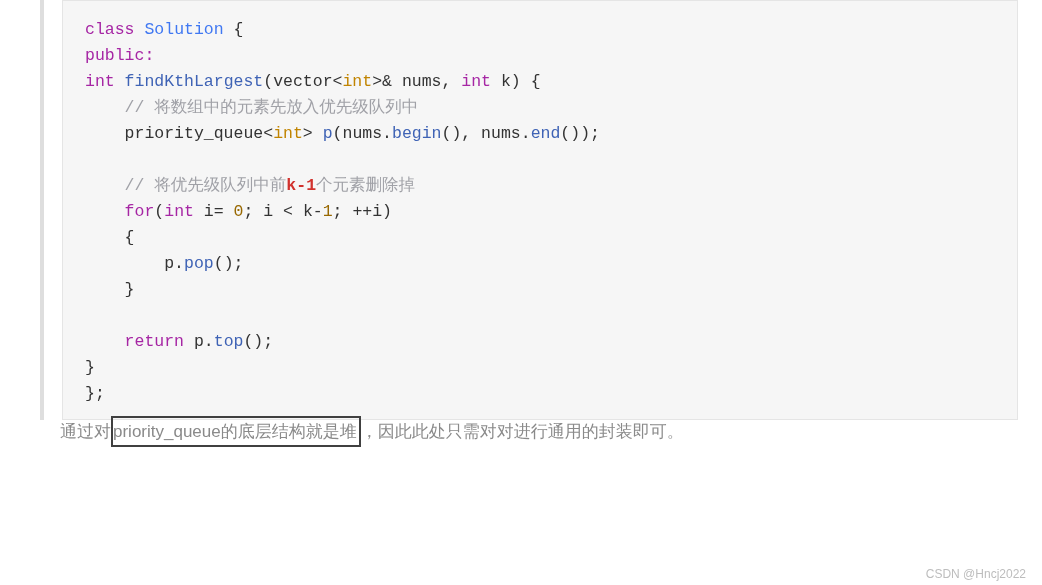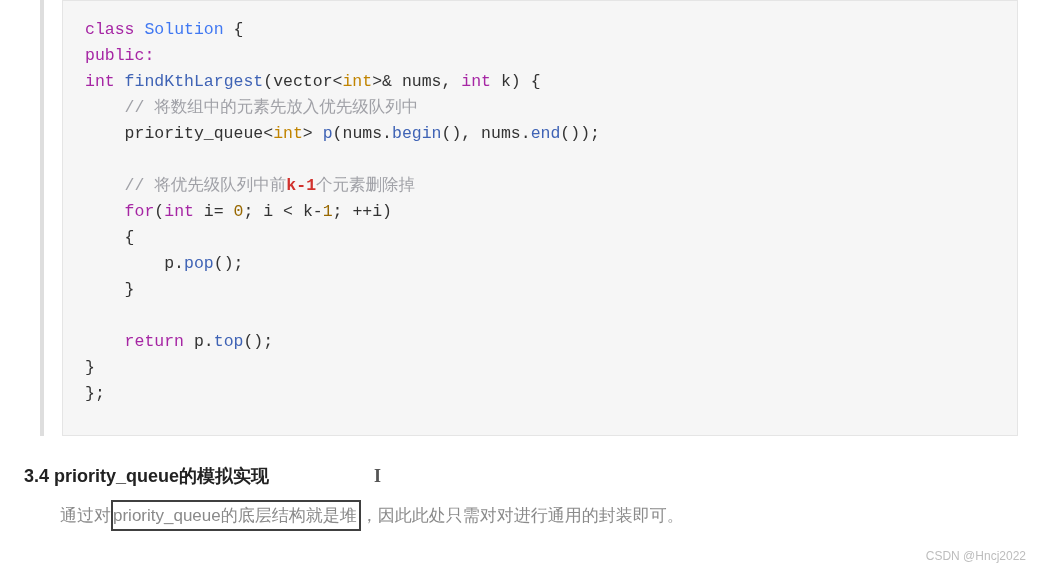--- a/index.html
+++ b/index.html
@@ -28,21 +28,21 @@
     color: #d1322d;
     text-decoration: underline;
   }
   .link-row a.grey {
     color: #8a8a8a;
     text-decoration: underline;
   }
   pre.code {
     background: #f6f6f6;
     border: 1px solid #e5e5e5;
-    padding: 16px 22px 28px 22px;
+    padding: 16px 22px 12px 22px;
     margin: 0;
     font-family: Consolas, "Courier New", monospace;
     font-size: 16.5px;
     line-height: 26px;
     color: #333333;
     white-space: pre;
     overflow: hidden;
   }
   .kw   { color: #a626a4; }
   .name { color: #4078f2; }   
@@ -73,21 +73,21 @@
   .cursor-ibeam {
     display: inline-block;
     width: 14px;
     font-family: serif;
     color: #555;
     margin-left: 100px;
   }
   .watermark {
     position: fixed;
     right: 16px;
-    bottom: 22px;
+    bottom: 4px;
     font-size: 12px;
     color: #bdbdbd;
   }
 </style>
 </head>
 <body>
 
 <div class="page">
   <div class="block-indicator">
 
@@ -103,23 +103,19 @@
 <span>    {</span>
 <span>        p.</span><span class="fn">pop</span><span>();</span>
 <span>    }</span>
 <span></span>
 <span>    </span><span class="kw">return</span><span> p.</span><span class="fn">top</span><span>();</span>
 <span>}</span>
 <span>};</span></pre>
 
   </div>
 
-  <h3 class="section-title">
-    <span>3.4 </span><span>priority_queue的模拟实现</span>
-    <span class="cursor-ibeam">I</span>
-  </h3>
 
   <div class="body-line">
     <span>通过对</span><span class="red-box">priority_queue的底层结构就是堆</span><span>，因此此处只需对对进行通用的封装即可。</span>
   </div>
 </div>
 
 <div class="watermark">CSDN @Hncj2022</div>
 
 </body></html>

